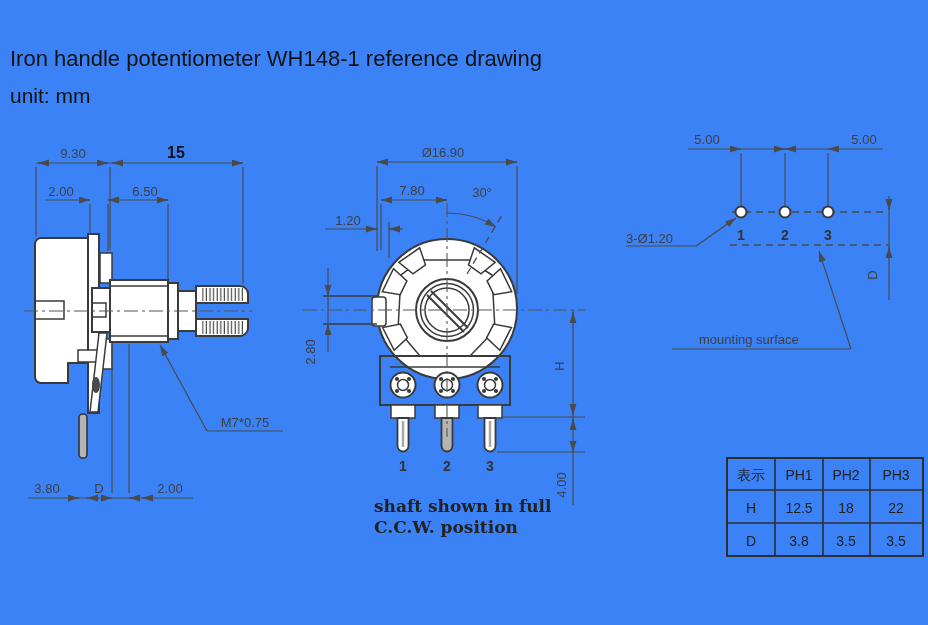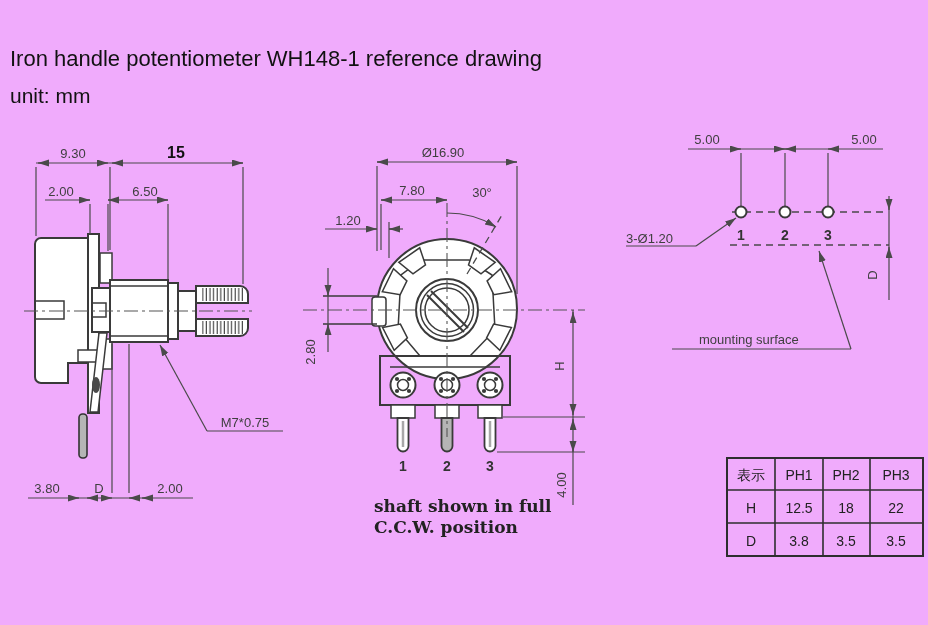--- a/index.html
+++ b/index.html
@@ -1,16 +1,16 @@
 <!DOCTYPE html>
 <html><head>
 <meta charset="utf-8">
 <style>
   html,body{margin:0;padding:0;background:#fff;}
-  .canvas{position:relative;width:928px;height:625px;background:#f0abfc;overflow:hidden;}
+  .canvas{position:relative;width:928px;height:625px;background:#3b82f6;overflow:hidden;}
   svg{display:block;}
   text{user-select:none;}
   .title1{font:22px "Liberation Sans", sans-serif; fill:#121212;}
   .title2{font:21px "Liberation Sans", sans-serif; fill:#121212;}
   .dim{font:13px "Liberation Sans", sans-serif; fill:#3f3f3f;}
   .dimb{font:bold 16px "Liberation Sans", sans-serif; fill:#111;}
   .pinlbl{font:600 14px "Liberation Sans", sans-serif; fill:#333;}
   .cap{font:bold 17px "DejaVu Serif", serif; fill:#222;}
   .tbl{font:14px "Liberation Sans", sans-serif; fill:#222;}
   .s2{stroke:#3a3a3a;stroke-width:2;fill:none;}

